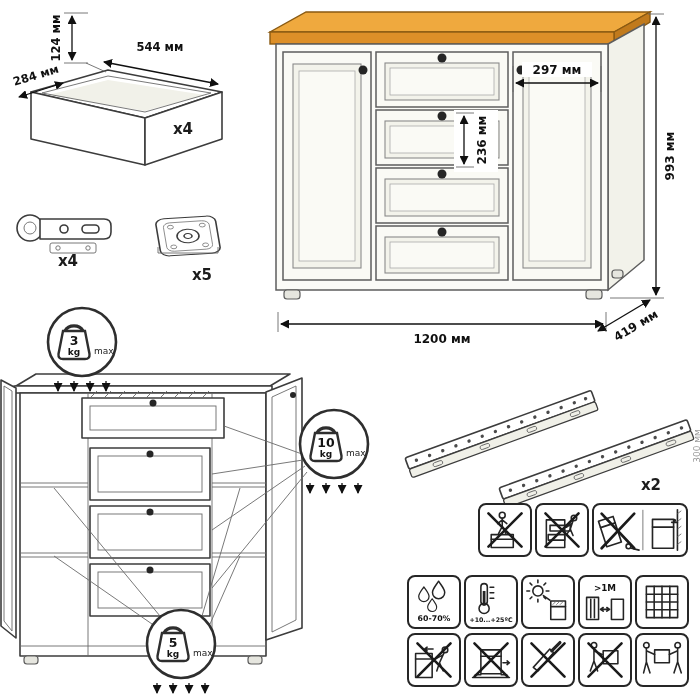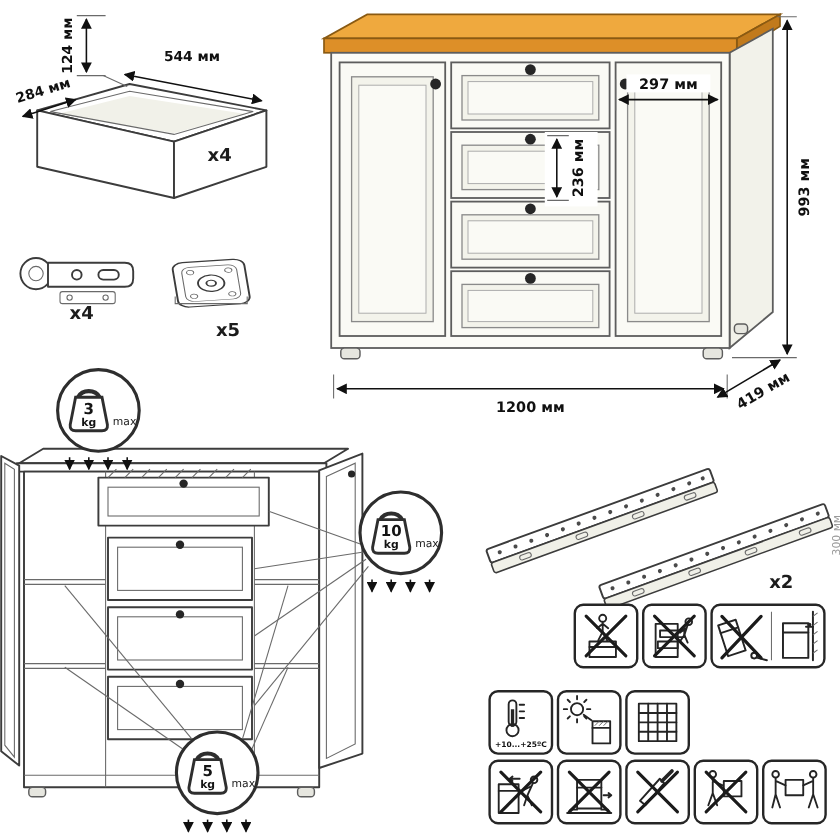--- a/index.html
+++ b/index.html
@@ -77,21 +77,21 @@
     <circle class="ol" cx="58" cy="31" r="4"></circle>
     <rect class="ol" x="76" y="27" width="17" height="8" rx="4"></rect>
     <rect class="thin" x="44" y="45" width="46" height="10" rx="2" fill="#fff"></rect>
     <circle class="thin" cx="52" cy="50" r="2.2" fill="#fff"></circle>
     <circle class="thin" cx="82" cy="50" r="2.2" fill="#fff"></circle>
   </g>
   <text class="cnt" x="62" y="68" text-anchor="middle">x4</text>
 </svg>
 </div>
 
-<div class="sec" style="left:134px;top:204px;width:86px;height:80px;text-align:right;">
+<div class="sec" style="left:146px;top:204px;width:86px;height:80px;text-align:right;">
 <svg viewBox="0 0 86 80" width="86" height="80">
   <g transform="translate(42,32)">
     <g transform="scale(1,0.62) rotate(-6)">
       <rect class="olf" x="-30" y="-30" width="60" height="60" rx="9"></rect>
       <rect class="thin" x="-23" y="-23" width="46" height="46" rx="7" fill="none"></rect>
       <circle class="ol" r="11"></circle>
       <circle class="ol" r="4"></circle>
       <circle class="thin" cx="-16" cy="-16" r="3" fill="#fff"></circle>
       <circle class="thin" cx="16" cy="-16" r="3" fill="#fff"></circle>
       <circle class="thin" cx="-16" cy="16" r="3" fill="#fff"></circle>
@@ -414,39 +414,58 @@
       <line class="pg" x1="58" y1="22" x2="80" y2="22"></line>
       <path class="pg" d="M78,17 L84,17"></path>
       <circle class="pgd" cx="81" cy="15" r="1.6"></circle>
     </svg>
   </div>
 </div>
 
 <div class="icon-row" style="left:407px;top:575px;">
   <div class="icon-cell">
     <svg viewBox="0 0 50 50" width="46" height="46">
+      <g class="pg">
+        <path transform="translate(14,15) scale(0.8)" d="M0,-8 C4,-2 7,1 7,5 A7,7 0 1 1 -7,5 C-7,1 -4,-2 0,-8 Z"></path>
+        <path transform="translate(30,10) scale(0.95)" d="M0,-8 C4,-2 7,1 7,5 A7,7 0 1 1 -7,5 C-7,1 -4,-2 0,-8 Z"></path>
+        <path transform="translate(23,27) scale(0.7)" d="M0,-8 C4,-2 7,1 7,5 A7,7 0 1 1 -7,5 C-7,1 -4,-2 0,-8 Z"></path>
+      </g>
+      <text class="ictxt" x="25" y="46" text-anchor="middle">60-70%</text>
+    </svg>
+  </div>
+  <div class="icon-cell">
+    <svg viewBox="0 0 50 50" width="46" height="46">
       <rect class="pg" x="14" y="5" width="7" height="23" rx="3.5"></rect>
       <circle class="pg" cx="17.5" cy="32" r="5.5"></circle>
       <line x1="17.5" y1="13" x2="17.5" y2="29" stroke="#242424" stroke-width="3"></line>
       <path class="pg" d="M24,9 L28,9 M24,15 L28,15 M24,21 L28,21"></path>
       <text class="ictxts" x="25" y="47" text-anchor="middle">+10...+25ºС</text>
     </svg>
   </div>
   <div class="icon-cell">
     <svg viewBox="0 0 50 50" width="46" height="46">
       <circle class="pg" cx="14" cy="13" r="5.5"></circle>
       <path class="pg" d="M14,4 L14,1 M14,22 L14,25 M5,13 L2,13 M23,13 L26,13 M7.5,6.5 L5.5,4.5 M20.5,19.5 L22.5,21.5 M7.5,19.5 L5.5,21.5 M20.5,6.5 L22.5,4.5"></path>
       <rect class="pg" x="28" y="24" width="16" height="20"></rect>
       <line class="pg" x1="28" y1="30" x2="44" y2="30"></line>
       <path class="thin" d="M30,28 L34,24 M34,28 L38,24 M38,28 L42,24"></path>
       <path class="pg" d="M20,18 L27,23"></path>
     </svg>
   </div>
   <div class="icon-cell">
     <svg viewBox="0 0 50 50" width="46" height="46">
+      <text class="ictxtb" x="25" y="13" text-anchor="middle">&gt;1M</text>
+      <rect class="pg" x="5" y="20" width="13" height="24"></rect>
+      <path class="pg" d="M9.5,22 L9.5,42 M13.5,22 L13.5,42"></path>
+      <rect class="pg" x="32" y="22" width="13" height="22"></rect>
+      <path class="pg" d="M20,33 L30,33 M20,33 l3,-2 M20,33 l3,2 M30,33 l-3,-2 M30,33 l-3,2"></path>
+    </svg>
+  </div>
+  <div class="icon-cell">
+    <svg viewBox="0 0 50 50" width="46" height="46">
       <rect class="pg" x="8" y="8" width="34" height="34"></rect>
       <path class="pg" d="M16.5,8 L16.5,42 M25,8 L25,42 M33.5,8 L33.5,42 M8,16.5 L42,16.5 M8,25 L42,25 M8,33.5 L42,33.5"></path>
     </svg>
   </div>
 </div>
 
 <div class="icon-row" style="left:407px;top:633px;">
   <div class="icon-cell">
     <svg viewBox="0 0 50 50" width="46" height="46">
       <rect class="pg" x="5" y="18" width="18" height="26"></rect>

